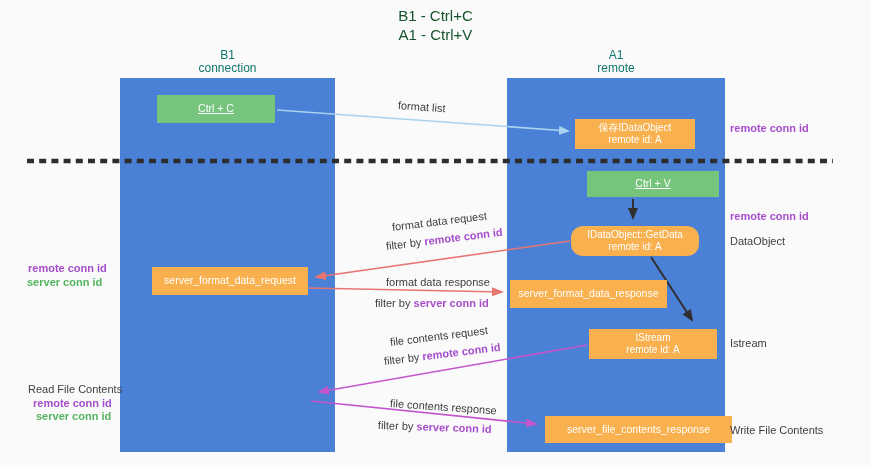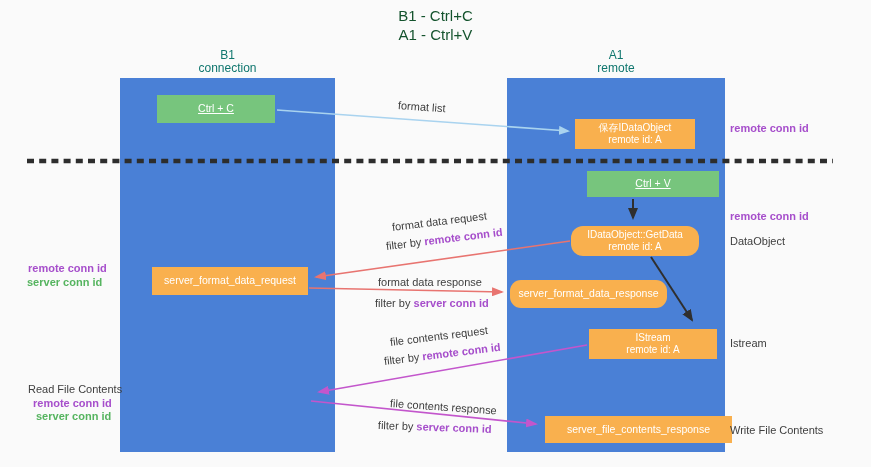--- a/index.html
+++ b/index.html
@@ -124,21 +124,21 @@
     <span>
       <span style="display:block;">IDataObject::GetData</span>
       <span style="display:block;">remote id: A</span>
     </span>
   </div>
 
   <div class="abs box orange" style="left:152px;top:267px;width:156px;height:28px;">
     <span>server_format_data_request</span>
   </div>
 
-  <div class="abs box orange" style="left:510px;top:280px;width:157px;height:28px;border-radius:11px;">
+  <div class="abs box orange" style="left:510px;top:280px;width:157px;height:28px;">
     <span>server_format_data_response</span>
   </div>
 
   <div class="abs box orange small" style="left:589px;top:329px;width:128px;height:30px;">
     <span>
       <span style="display:block;">IStream</span>
       <span style="display:block;">remote id: A</span>
     </span>
   </div>
 
@@ -147,21 +147,21 @@
     <span>server_file_contents_response</span>
   </div>
 
   <div class="abs lbl rot-down" style="left:398px;top:99px;">format list</div>
 
   <div class="abs lbl rot-up" style="left:392px;top:221px;">format data request</div>
   <div class="abs lbl rot-up" style="left:386px;top:240px;">
     <span>filter by </span><span class="idpart">remote conn id</span>
   </div>
 
-  <div class="abs lbl" style="left:378px;top:276px;">format data response</div>
+  <div class="abs lbl" style="left:386px;top:276px;">format data response</div>
   <div class="abs lbl" style="left:375px;top:297px;">
     <span>filter by </span><span class="idpart">server conn id</span>
   </div>
 
   <div class="abs lbl rot-up" style="left:390px;top:336px;">file contents request</div>
   <div class="abs lbl rot-up" style="left:384px;top:355px;">
     <span>filter by </span><span class="idpart">remote conn id</span>
   </div>
 
   <div class="abs lbl rot-down" style="left:390px;top:397px;">file contents response</div>

